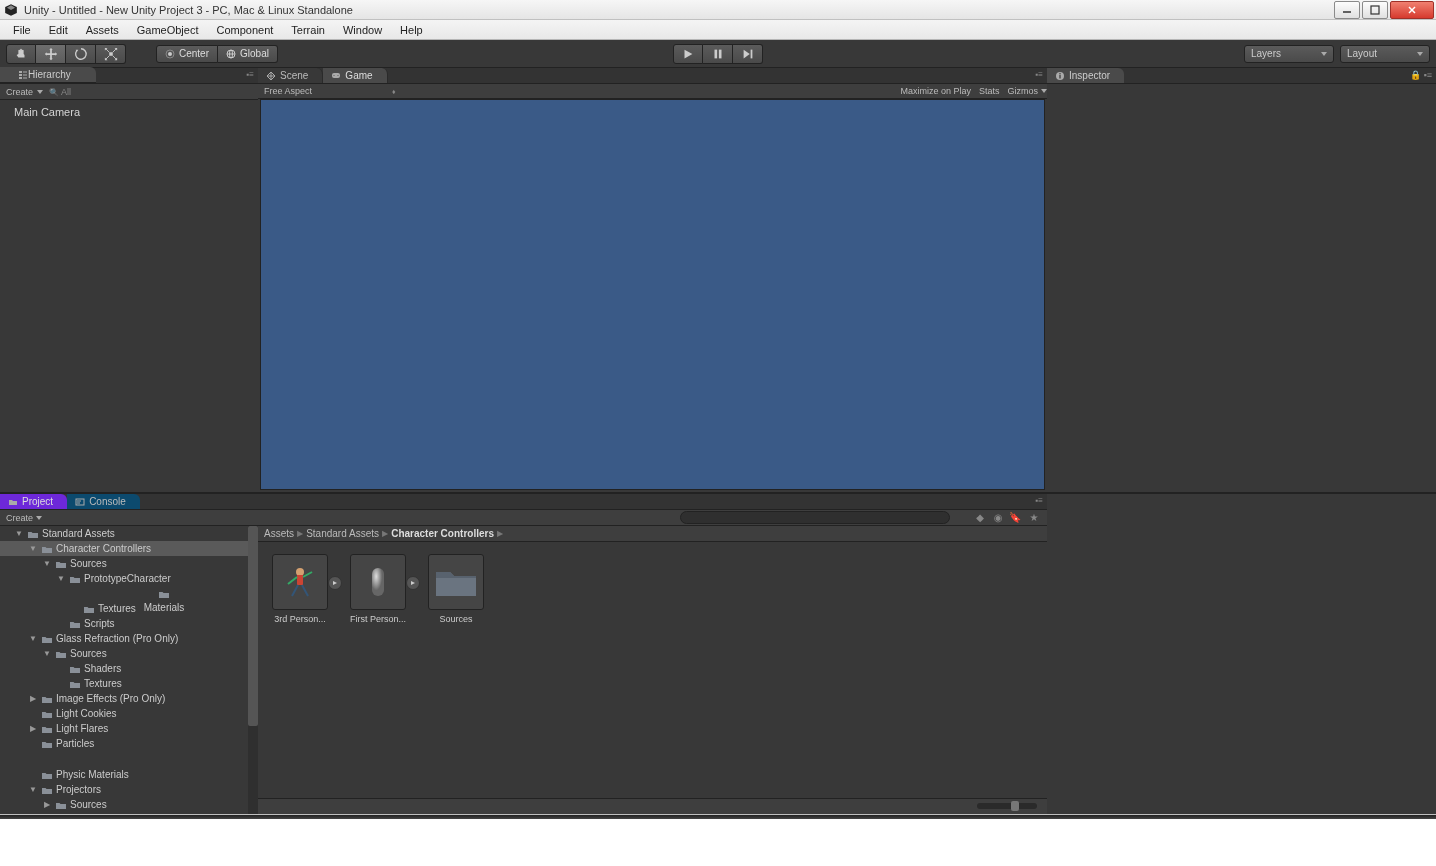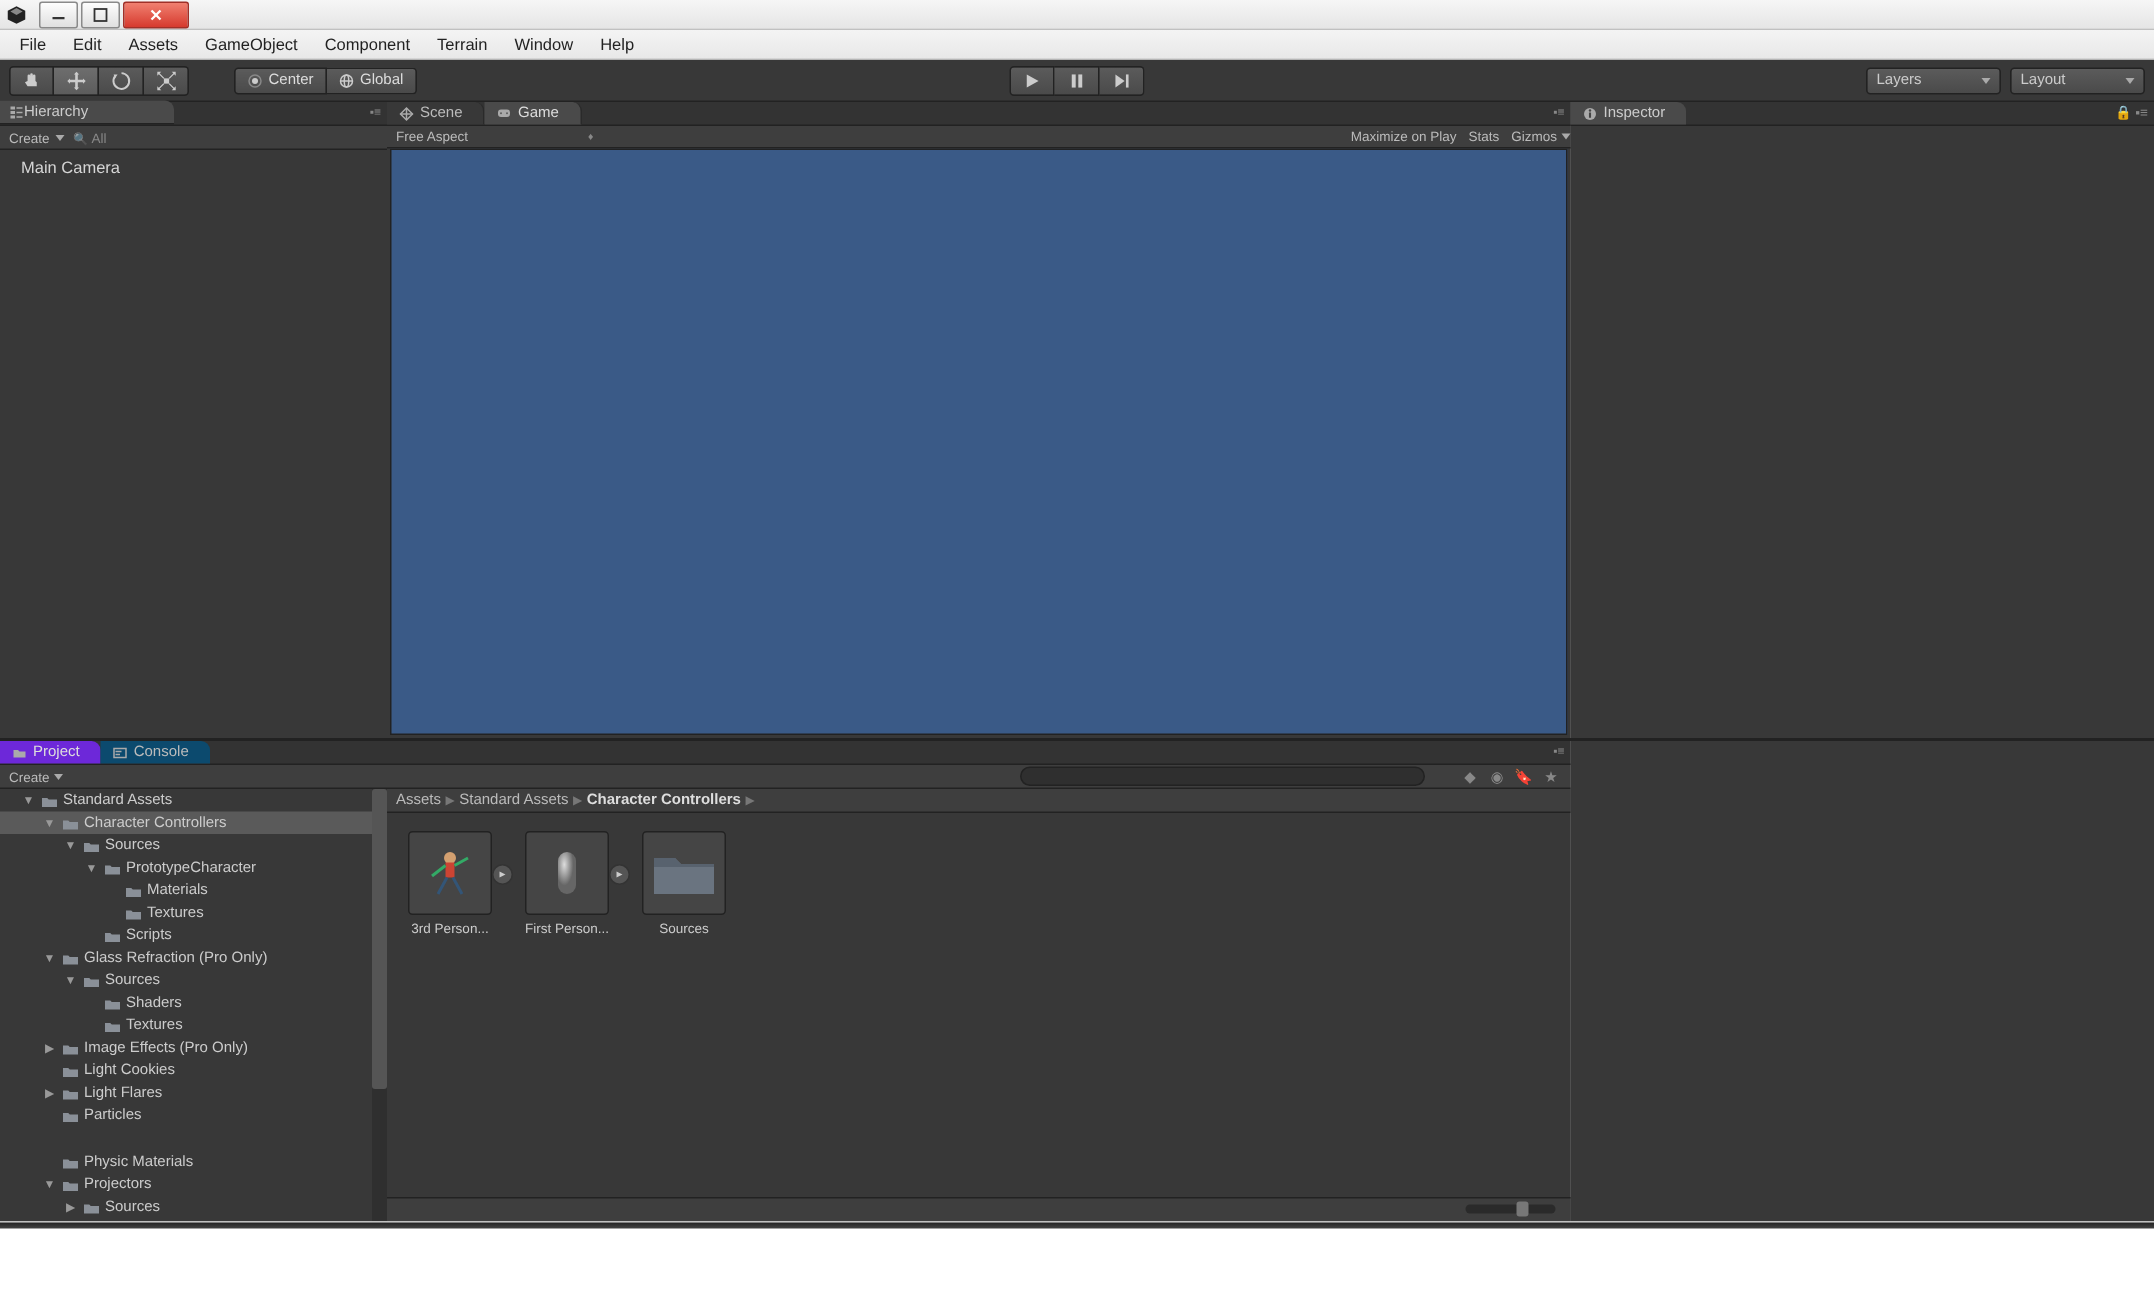--- a/index.html
+++ b/index.html
@@ -36,21 +36,21 @@
 .playgroup { position: absolute; left: 50%; transform: translateX(-50%); display: flex; }
 .rightdrop { margin-left: auto; display: flex; gap: 6px; margin-right: 6px; }
 .dropdown { width: 90px; height: 18px; background: linear-gradient(#5b5b5b,#4a4a4a); border: 1px solid #222; border-radius: 3px; font-size: 10px; color: #ccc; display: flex; align-items: center; padding: 0 6px; position: relative; }
 .dropdown::after { content: ""; position: absolute; right: 6px; border-left: 3px solid transparent; border-right: 3px solid transparent; border-top: 4px solid #aaa; }
 
 
 .main { height: 424px; display: flex; }
 
 
 .hier { width: 258px; background: #383838; display: flex; flex-direction: column; }
-.panel-tab { height: 16px; background: #4a4a4a; display: flex; align-items: center; font-size: 10px; color: #ccc; padding: 0 6px; gap: 0; border-bottom: 1px solid #222; position: relative; width: 116px; border-radius: 0 6px 0 0; }
+.panel-tab { height: 16px; background: #4a4a4a; display: flex; align-items: center; font-size: 10px; color: #ccc; padding: 0 18px; gap: 0; border-bottom: 1px solid #222; position: relative; width: 96px; border-radius: 0 6px 0 0; }
 .panel-tab-row { height: 16px; background: #333; display: flex; align-items: flex-end; border-bottom: 1px solid #222; position: relative; }
 .panel-tab svg { width: 10px; height: 10px; }
 .panel-opts { position: absolute; right: 4px; top: 2px; font-size: 8px; color: #888; }
 .subbar { height: 16px; background: #3e3e3e; display: flex; align-items: center; font-size: 9px; color: #bbb; padding: 0 6px; gap: 6px; border-bottom: 1px solid #222; }
 .subbar .create { display: flex; align-items: center; gap: 2px; }
 .subbar .create::after { content: ""; border-left: 3px solid transparent; border-right: 3px solid transparent; border-top: 4px solid #aaa; margin-left: 2px; }
 .subbar .search { flex: 1; font-size: 9px; color: #888; }
 .subbar .search::before { content: "🔍"; font-size: 8px; margin-right: 2px; opacity: .6; }
 .hier-content { flex: 1; background: #383838; font-size: 11px; color: #d5d5d5; padding: 4px 0; }
 .hier-item { padding: 2px 14px; }
@@ -122,20 +122,21 @@
 </head>
 <body>
 
 <div class="titlebar">
   <div class="unity-icon">
     <svg viewBox="0 0 24 24">
         <polygon points="12,2 22,7 22,17 12,22 2,17 2,7" fill="#222"></polygon>
         <polygon points="12,4 19,8 12,12 5,8" fill="#888"></polygon>
       </svg>
   </div>
+  <span class="title">Unity - Untitled - New Unity Project 3 - PC, Mac &amp; Linux Standalone</span>
   <div class="winbtns">
     <div class="winbtn">
         <svg viewBox="0 0 10 10">
           <line x1="1" y1="7" x2="9" y2="7" stroke="#333" stroke-width="1.5"></line>
         </svg>
       </div>
     <div class="winbtn">
         <svg viewBox="0 0 10 10">
           <rect x="1" y="1" width="8" height="8" fill="none" stroke="#333" stroke-width="1.2"></rect>
         </svg>
@@ -374,21 +375,21 @@
               </svg></span>
             <span>Sources</span>
           </div>
           <div class="tnode" style="padding-left: 56px;">
             <span class="tarrow">▼</span>
             <span class="ticon"><svg viewBox="0 0 12 10">
                 <path d="M1 3 H4.5 L5.5 4 H11 V9 H1 Z" class="folder-svg"></path>
               </svg></span>
             <span>PrototypeCharacter</span>
           </div>
-          <div class="tnode" style="padding-left: 70px;">
+          <div class="tnode" style="padding-left: 70px; flex-direction: column;">
             <span class="tarrow"></span>
             <span class="ticon"><svg viewBox="0 0 12 10">
                 <path d="M1 3 H4.5 L5.5 4 H11 V9 H1 Z" class="folder-svg"></path>
               </svg></span>
             <span>Materials</span>
           </div>
           <div class="tnode" style="padding-left: 70px;">
             <span class="tarrow"></span>
             <span class="ticon"><svg viewBox="0 0 12 10">
                 <path d="M1 3 H4.5 L5.5 4 H11 V9 H1 Z" class="folder-svg"></path>

